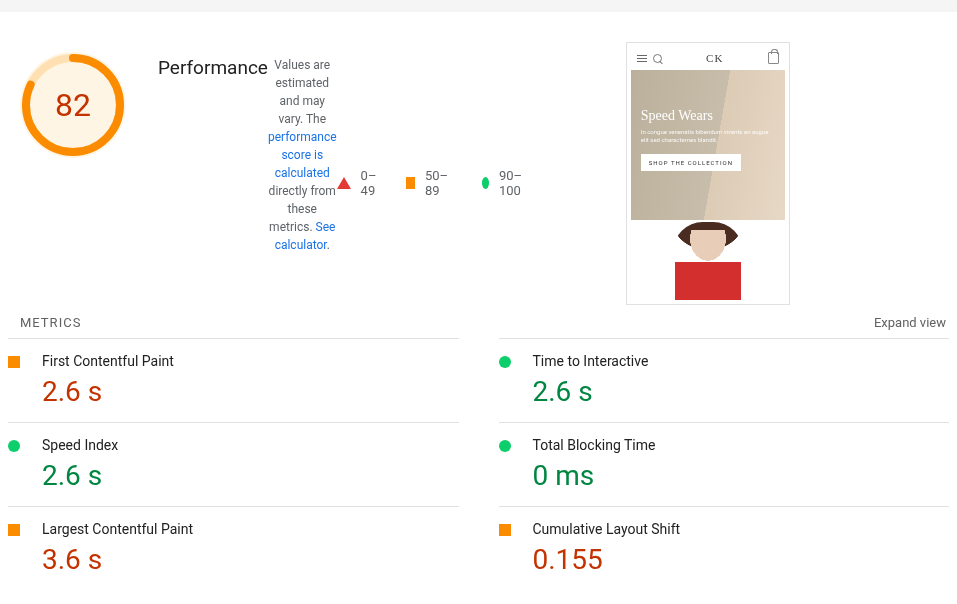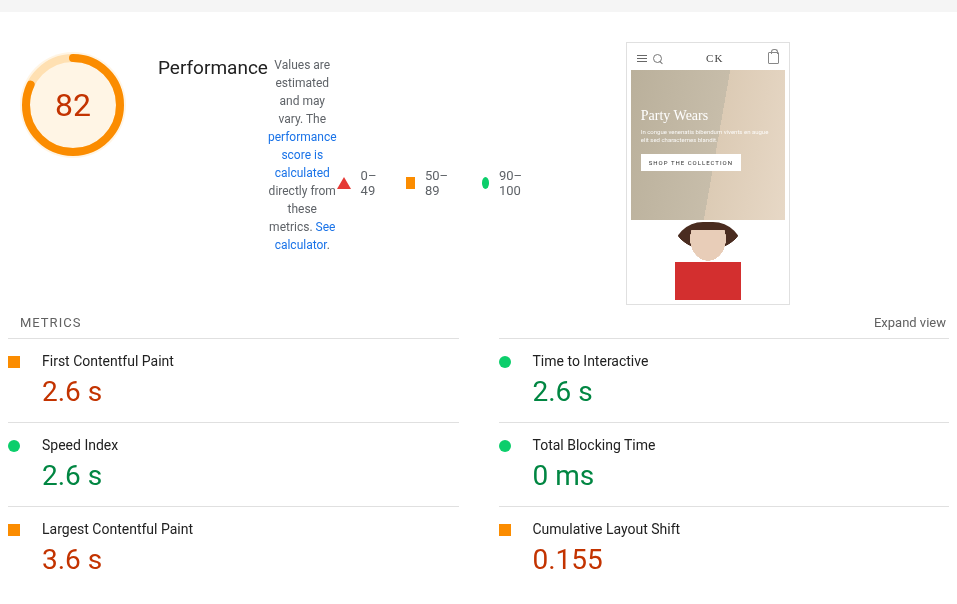--- a/index.html
+++ b/index.html
@@ -214,21 +214,21 @@
         <div class="pv-menu">
             <span></span>
             <span></span>
             <span></span>
           </div>
         <div class="pv-search"></div>
         <div class="pv-logo">CK</div>
         <div class="pv-bag"></div>
       </div>
       <div class="pv-hero">
-        <h4>Party Wears</h4>
+        <h4>Speed Wears</h4>
         <p>In congue venenatis bibendum vivents en augue elit sed characternes blandit.</p>
         <div class="pv-btn">SHOP THE COLLECTION</div>
       </div>
       <div class="pv-model">
         <div class="pv-person"></div>
       </div>
     </div>
   </div>
 </div>
 

